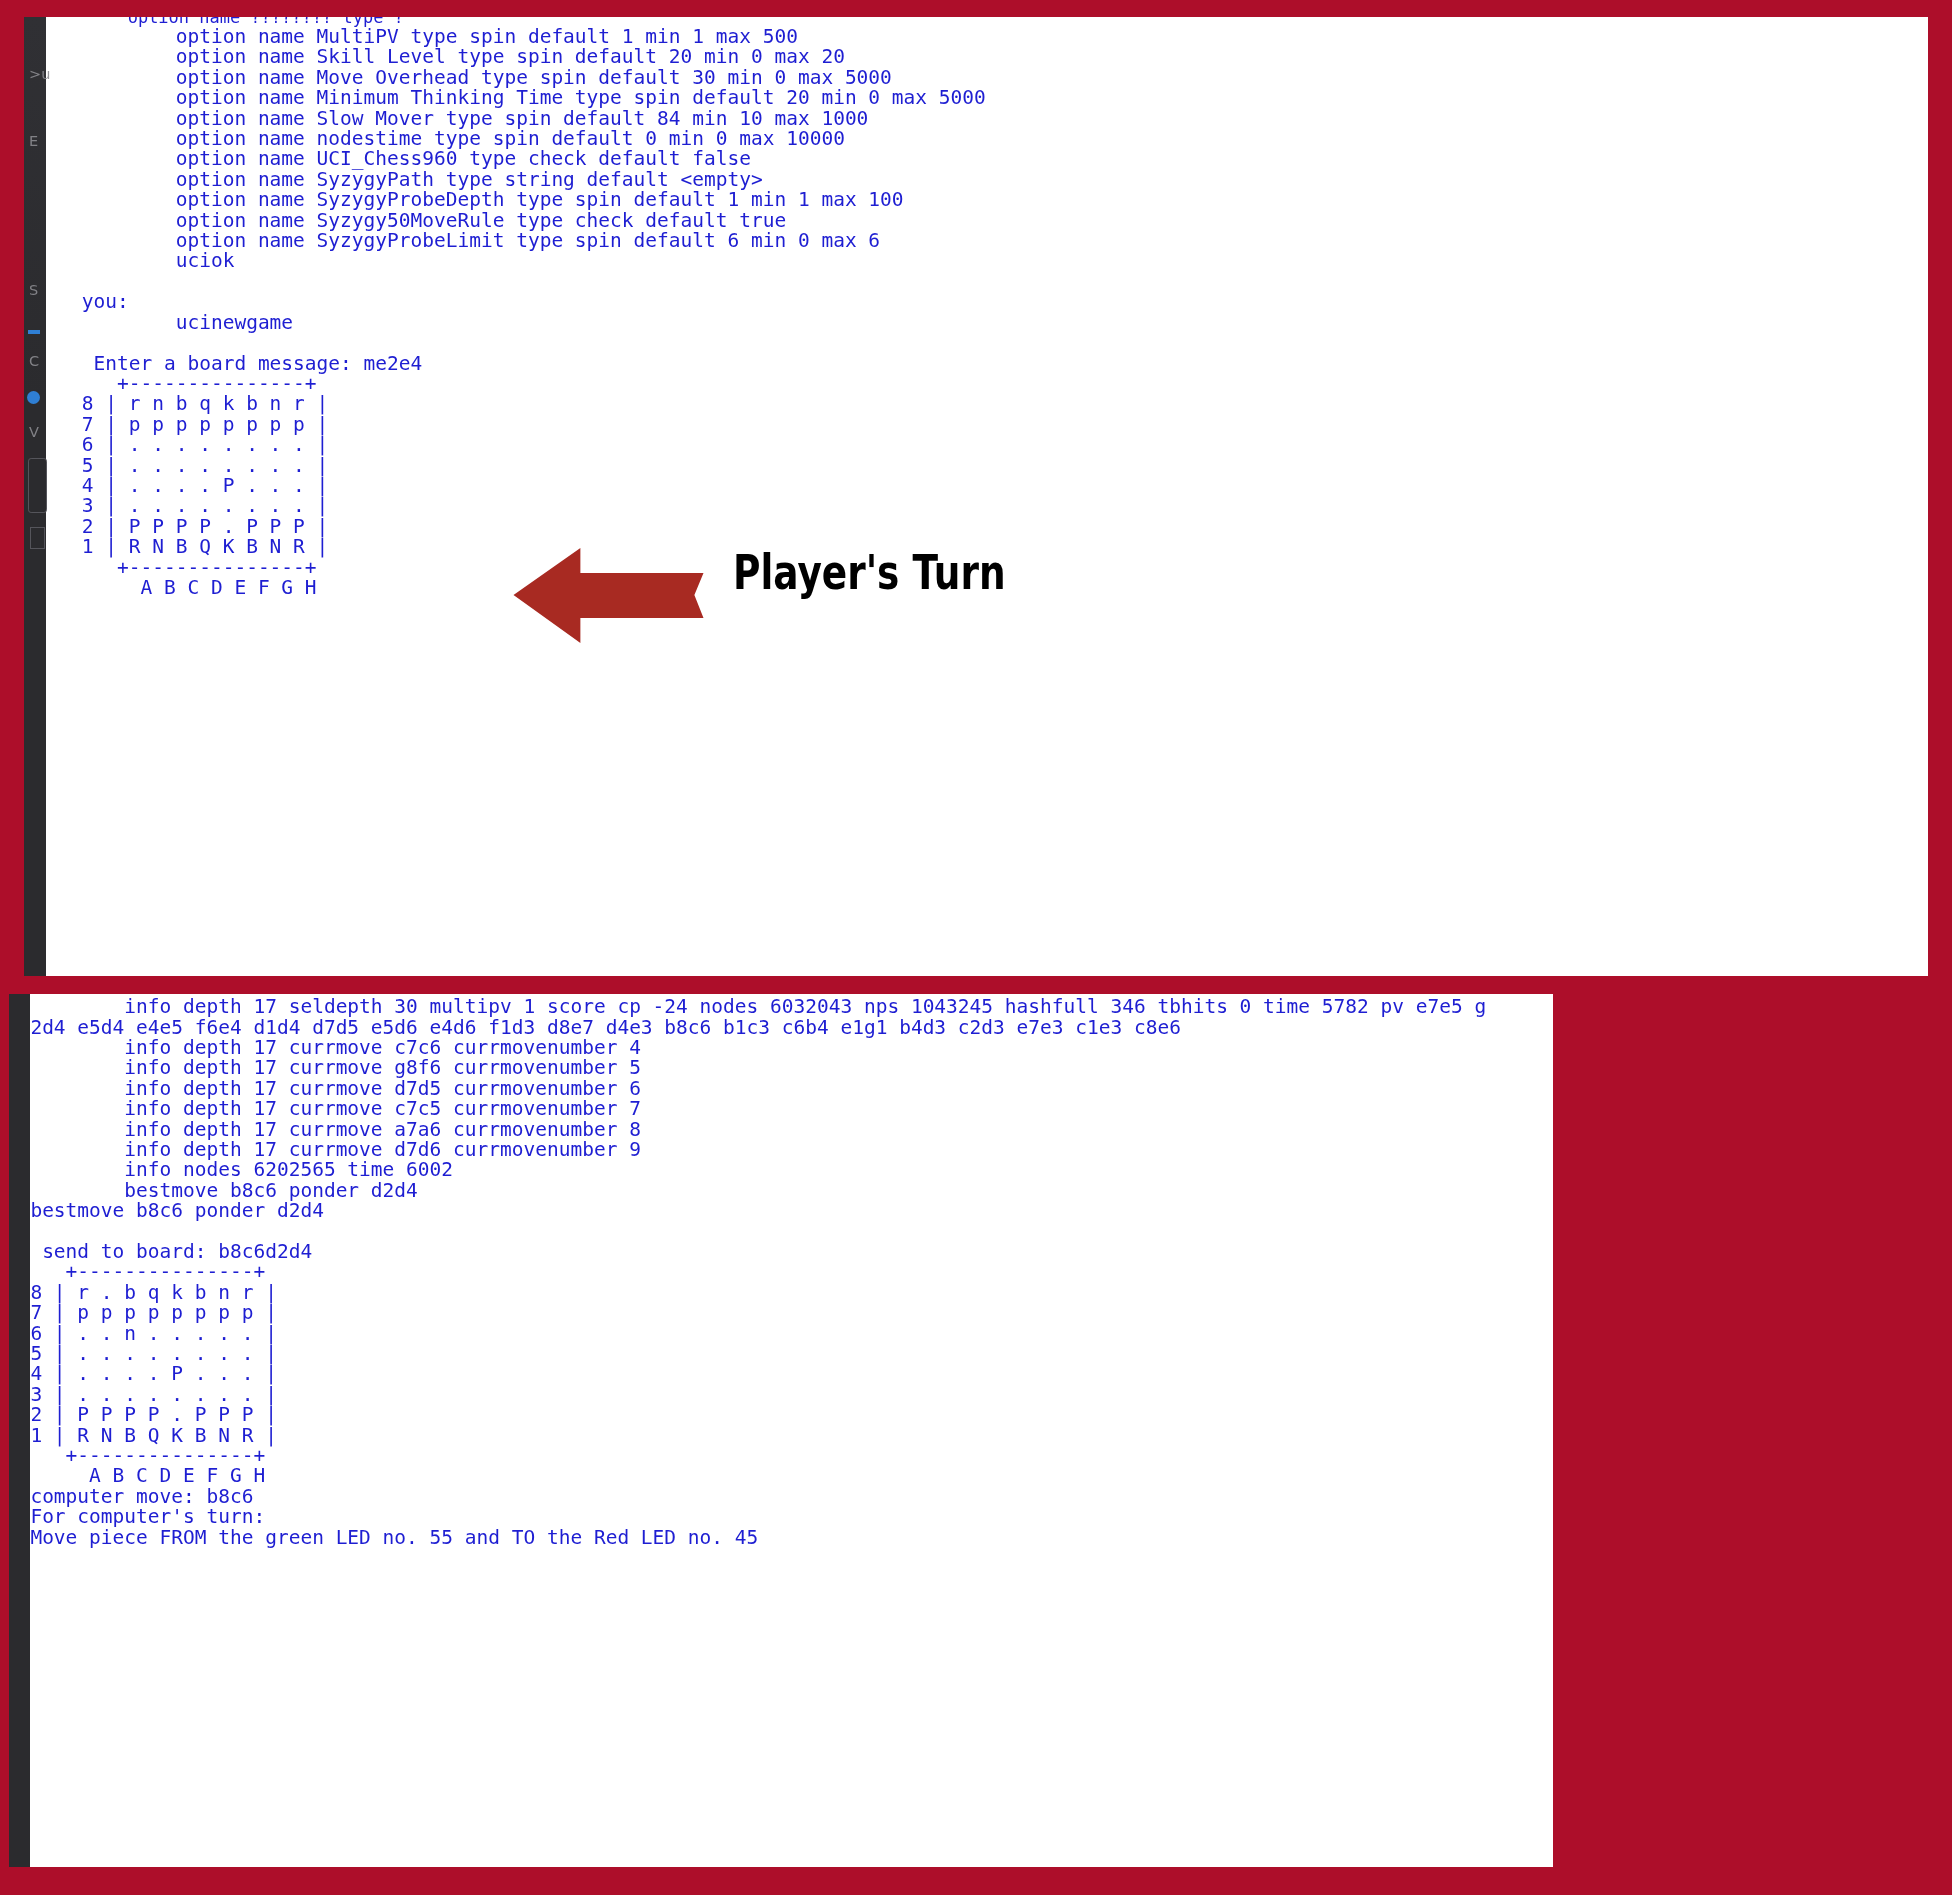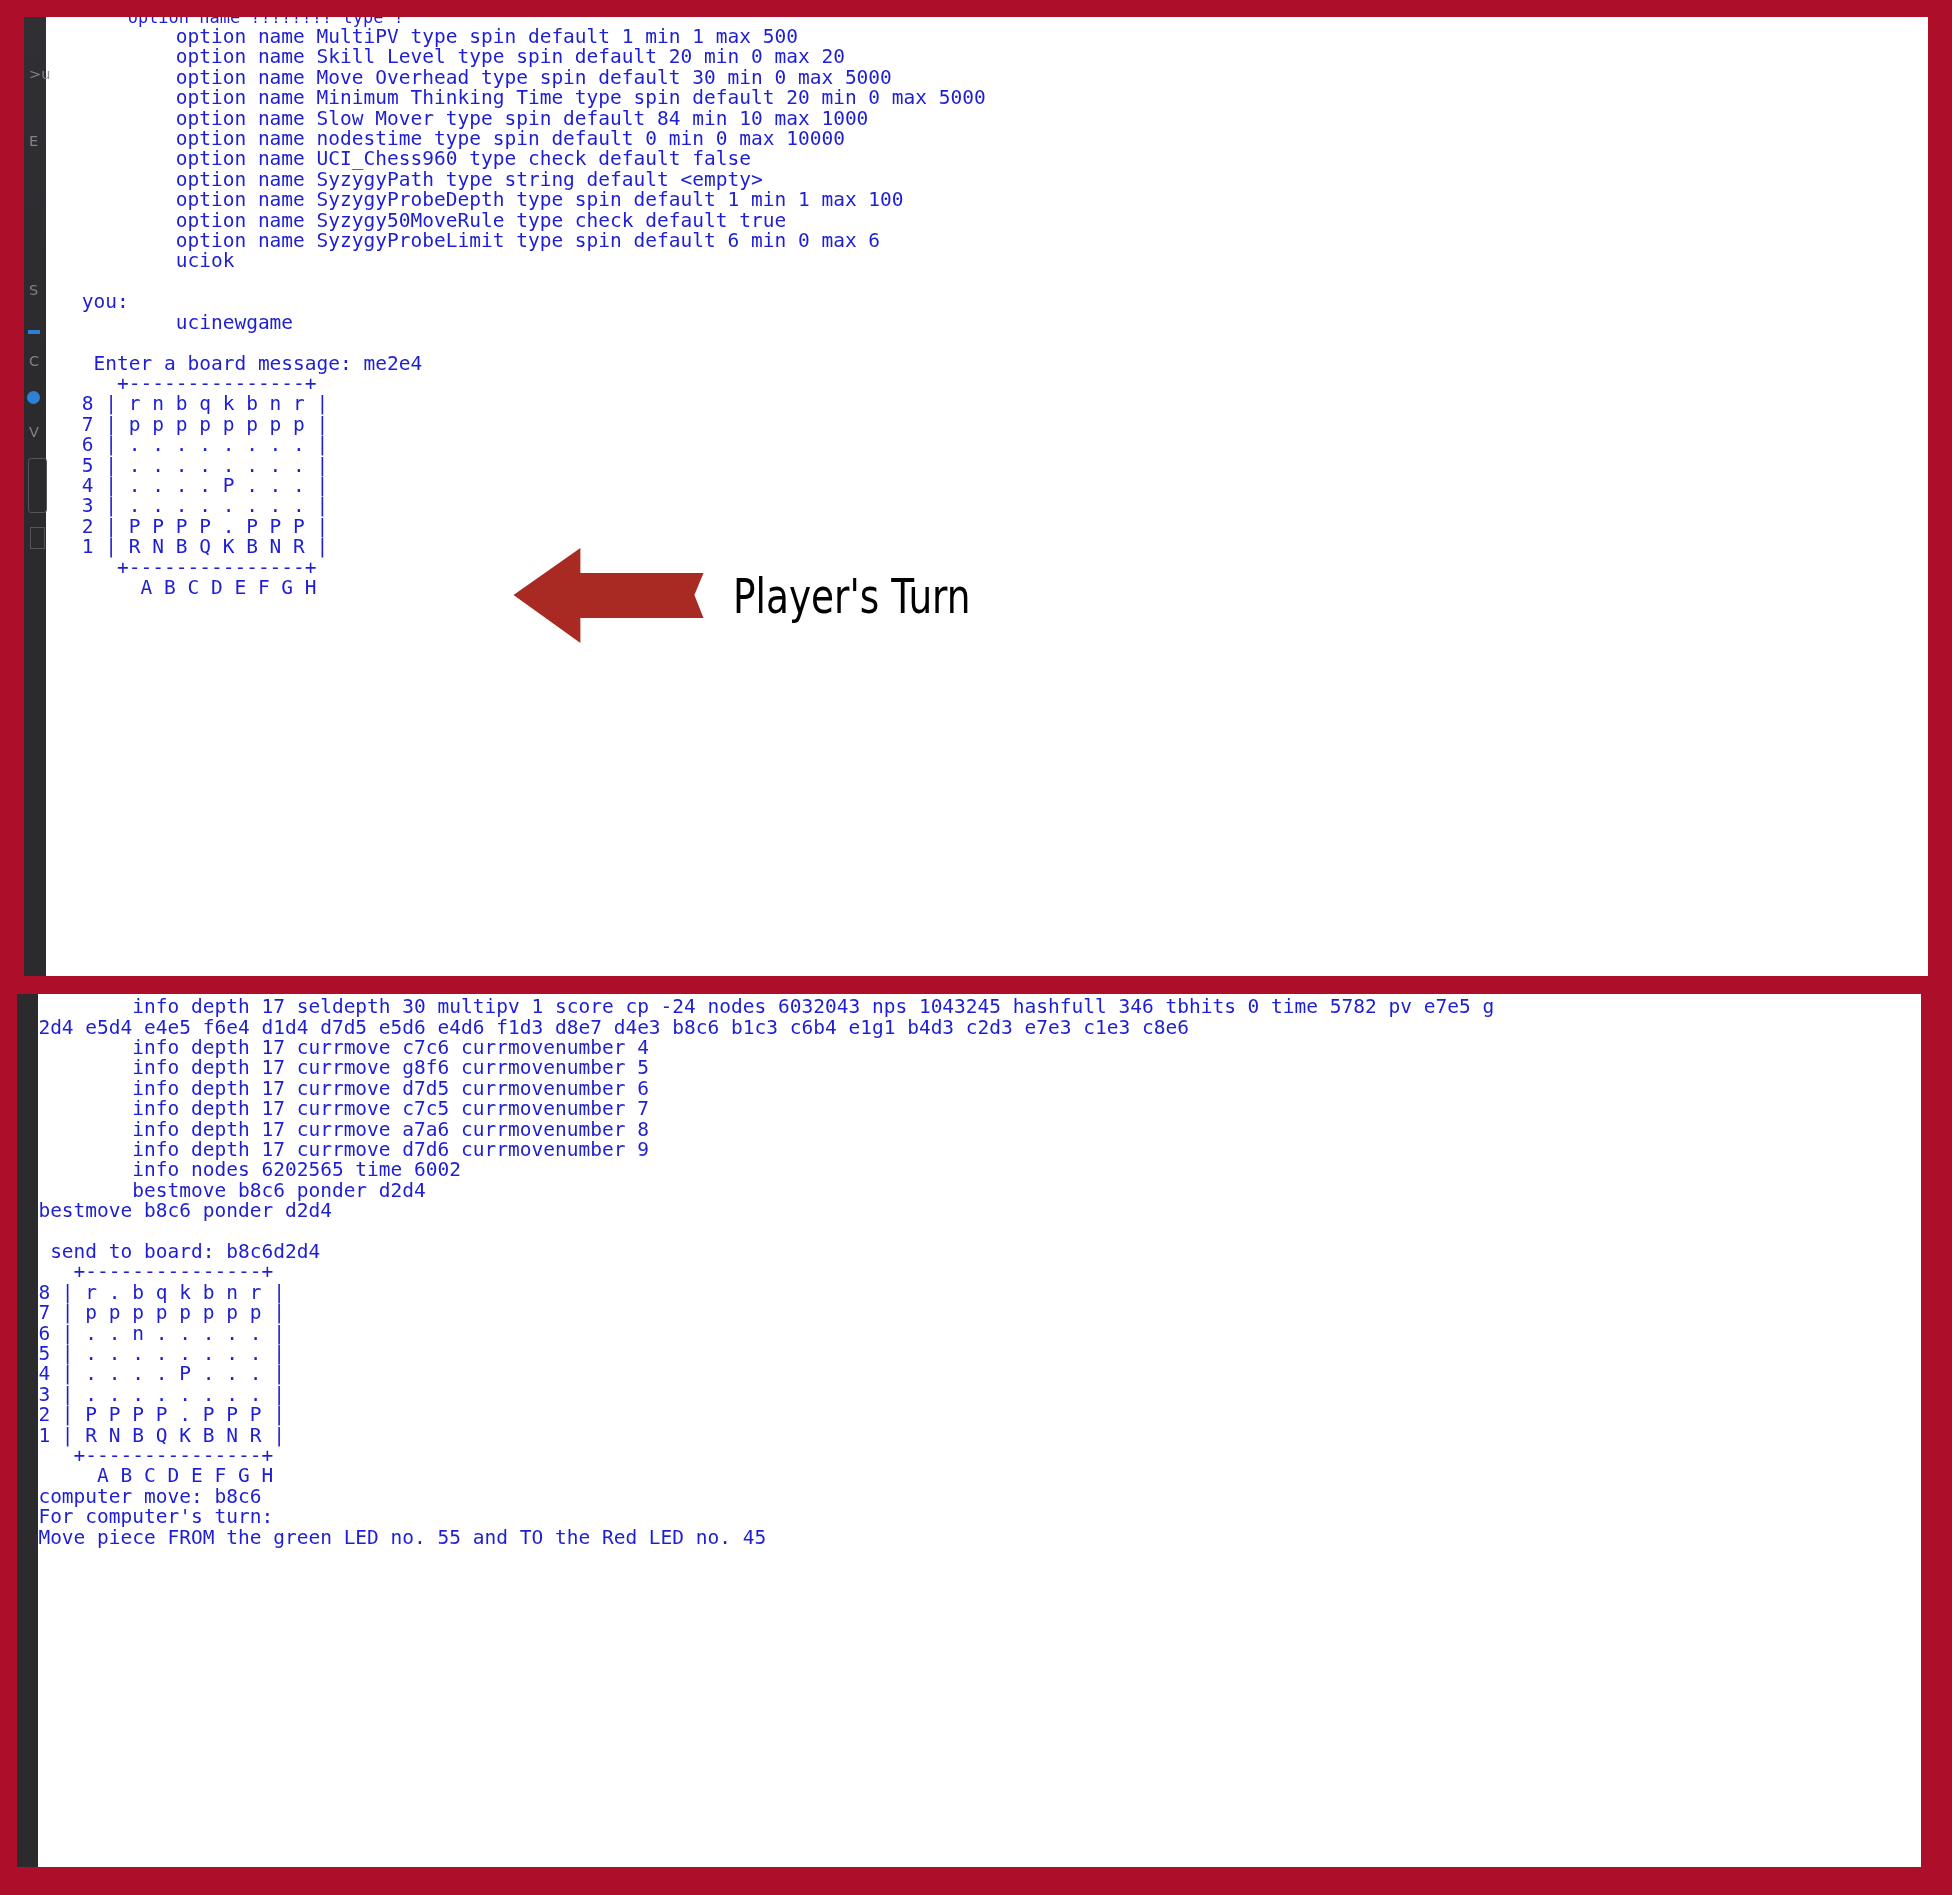--- a/index.html
+++ b/index.html
@@ -27,23 +27,23 @@
     background: #ffffff;
     overflow: hidden;
   }
   #panel-top {
     left: 24.4px;
     top: 17px;
     width: 1904px;
     height: 959px;
   }
   #panel-bottom {
-    left: 17px;
+    left: 9px;
     top: 994px;
-    width: 1904px;
+    width: 1544px;
     height: 873px;
   }
 
   
   .side-strip {
     position: absolute;
     left: 0;
     top: 0;
     width: 21.4px;
     height: 100%;
@@ -119,21 +119,22 @@
     font-size: 17px;
     line-height: 20.4px;
     white-space: pre;
     font-family: "DejaVu Sans Mono", "Liberation Mono", monospace;
   }
 
   
   .annot {
     position: absolute;
     display: flex;
-    align-items: center;
+    align-items: flex-start;
+    font-weight: bold;
   }
   .arrow-svg { display: block; }
   .annot-label {
     font-family: "DejaVu Sans", "Liberation Sans", sans-serif;
     font-size: 48px;
     color: #000000;
     white-space: nowrap;
     line-height: 1;
     transform: scaleX(0.78);
     transform-origin: left center;

